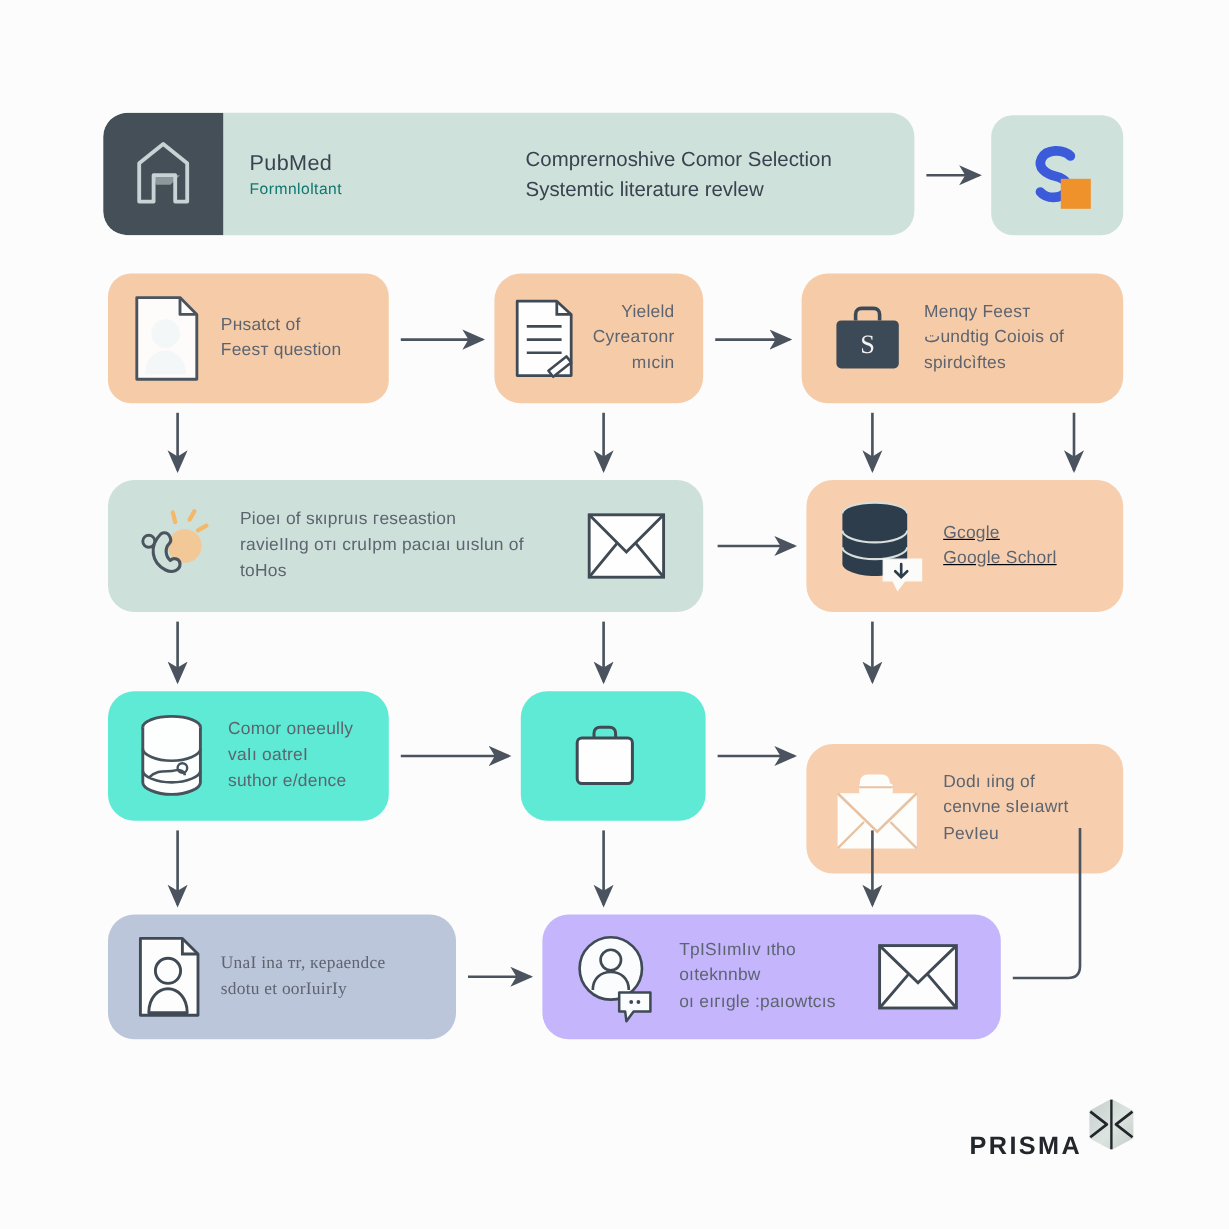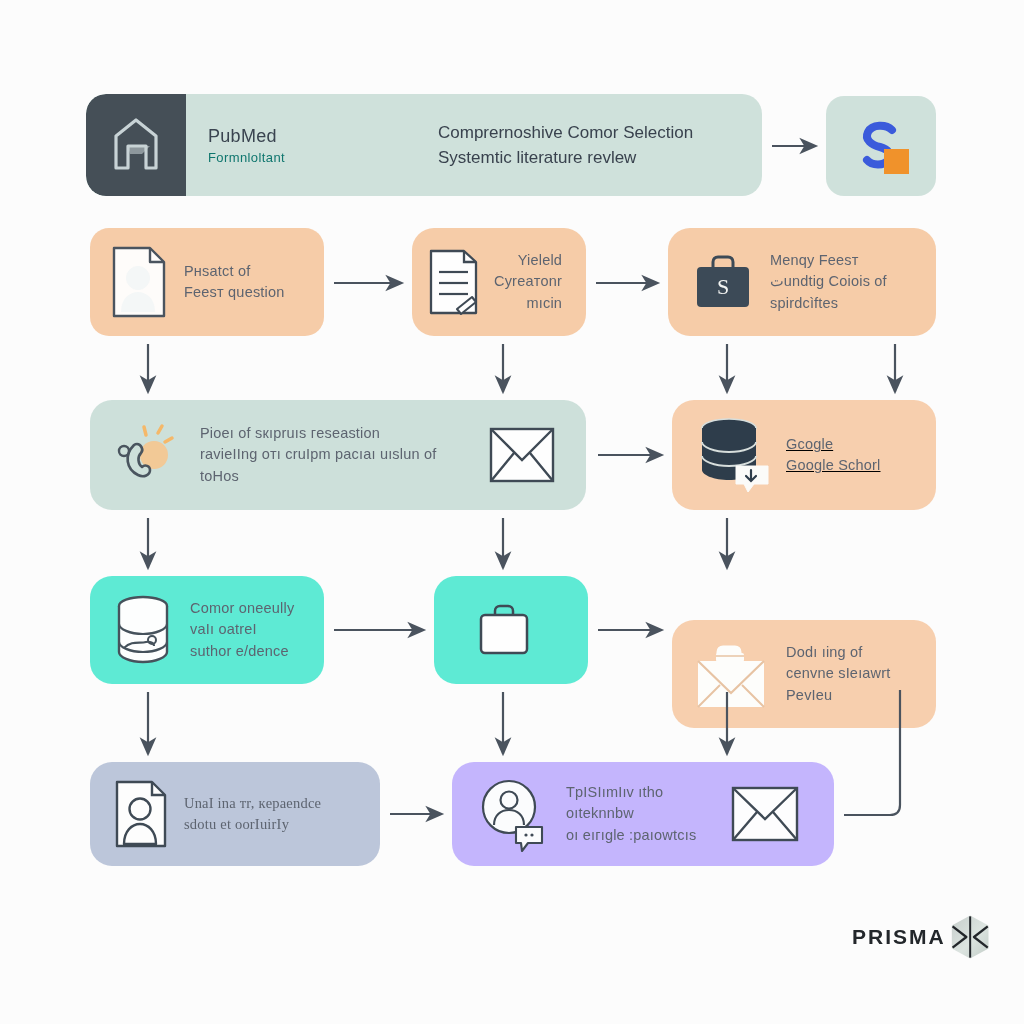--- a/index.html
+++ b/index.html
@@ -62,22 +62,22 @@
   }
 
   #brandmark{
     position:absolute;left:826px;top:96px;width:110px;height:100px;
     border-radius:18px;background:#CFE1DB;
     display:flex;align-items:center;justify-content:center;
   }
 
   
   #prisma{
-    position:absolute;left:852px;top:906px;width:140px;height:62px;
-    display:flex;align-items:center;gap:2px;
+    position:absolute;left:808px;top:906px;width:140px;height:62px;
+    display:flex;align-items:flex-end;gap:2px;
   }
   #prisma .p-word{font-size:21px;letter-spacing:2px;color:#23272b;font-weight:600;}
 
   svg{display:block;}
   .arrow-layer{position:absolute;left:0;top:0;width:1024px;height:1024px;pointer-events:none;}
 </style>
 </head>
 <body>
 
 <div id="stage">

